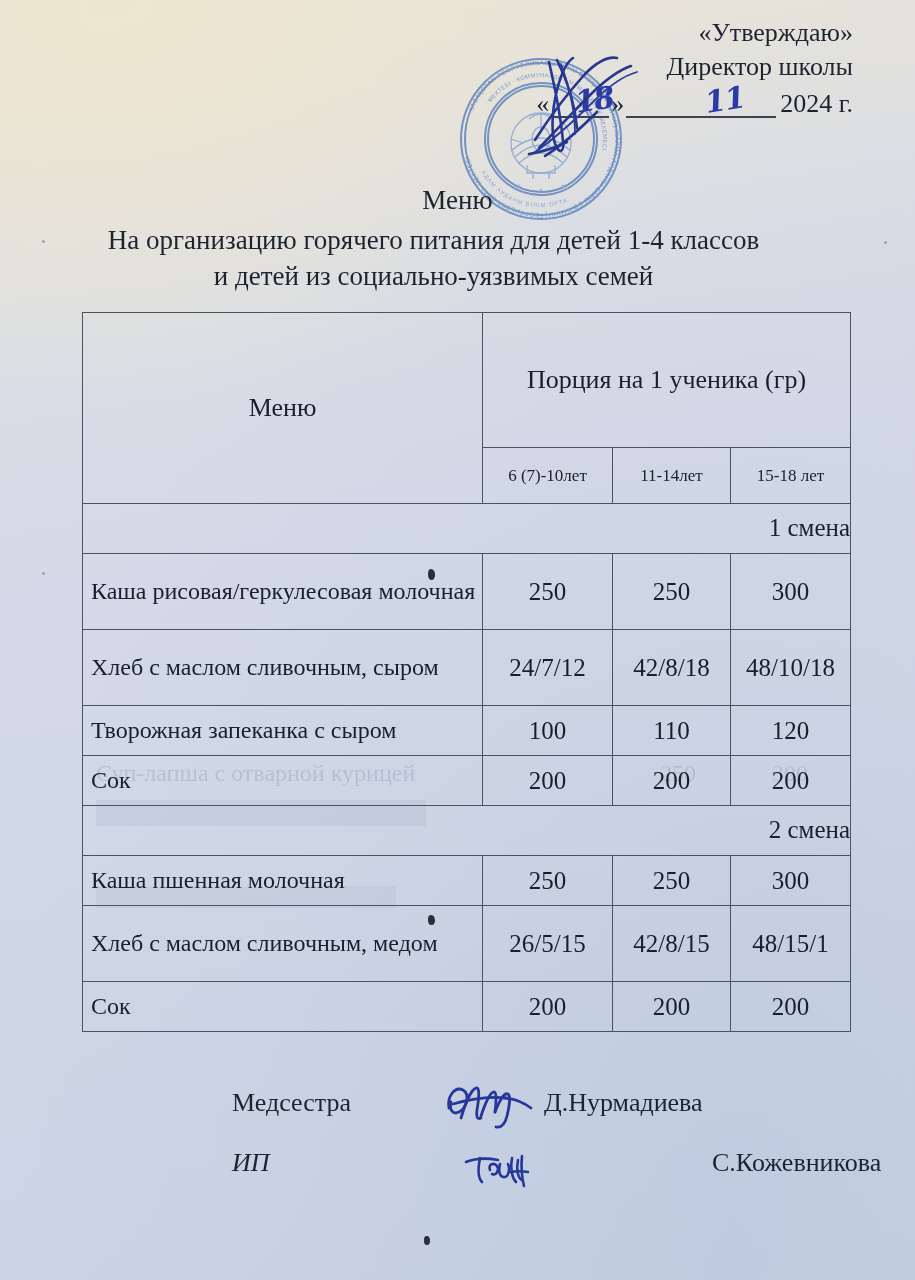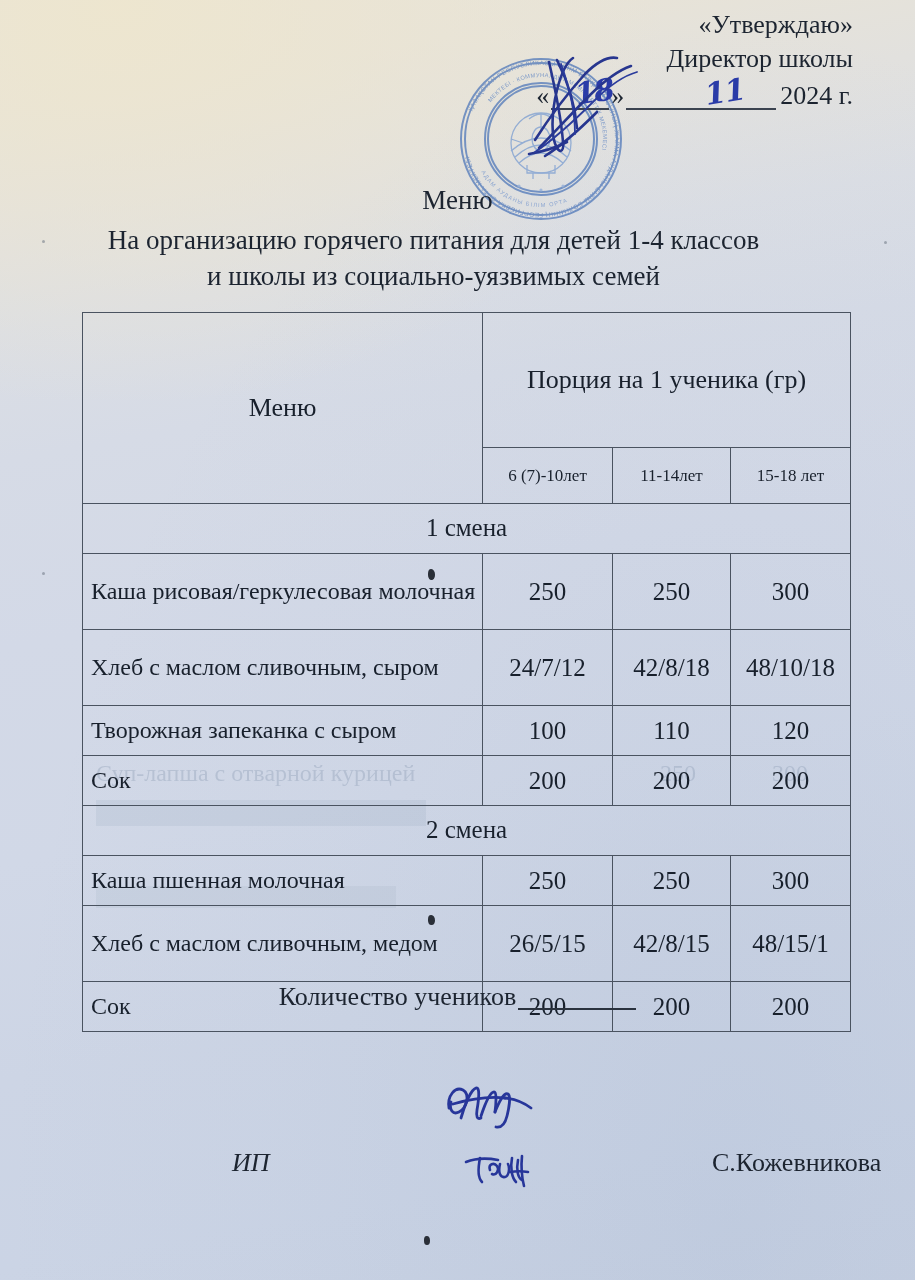--- a/index.html
+++ b/index.html
@@ -55,21 +55,21 @@
     background: radial-gradient(ellipse at 80% 95%,
       rgba(150,170,200,0.20) 0%,
       rgba(150,170,200,0.05) 45%,
       rgba(150,170,200,0) 70%);
     pointer-events: none;
   }
 
   
   .approval {
     position: absolute;
-    top: 8px;
+    top: 16px;
     right: 62px;
     width: 330px;
     text-align: right;
     font-size: 26px;
     line-height: 34px;
     z-index: 5;
   }
   .approval .line { white-space: nowrap; }
 
   .date-line {
@@ -197,21 +197,21 @@
   .th-age {
     font-size: 17px;
     text-align: center;
     vertical-align: middle;
     height: 53px;
     white-space: nowrap;
   }
 
   .shift-row td {
     font-size: 25px;
-    text-align: center;
+    text-align: right;
     height: 43px;
     padding: 2px 0 4px 0;
     position: relative;
   }
 
   .dish-name {
     font-size: 24px;
     line-height: 31px;
     text-align: left;
     padding: 4px 6px 5px 8px;
@@ -405,21 +405,21 @@
       <g fill="none" stroke="#2b3c9c" stroke-width="1.8" stroke-linecap="round">
         <path d="M30 108 C 48 96, 70 76, 90 56 C 104 42, 118 32, 132 28"></path>
         <path d="M56 20 C 64 42, 70 66, 70 90"></path>
       </g>
     </svg>
   </div>
 
   <div class="doc-title">Меню</div>
   <div class="doc-subtitle">
     <div>На организацию горячего питания для детей 1-4 классов</div>
-    <div>и школы из социально-уязвимых семей</div>
+    <div>и детей из социально-уязвимых семей</div>
   </div>
 
   <table class="menu-table">
     <colgroup>
       <col class="col-menu">
         <col class="col-a1">
         <col class="col-a2">
         <col class="col-a3">
     </colgroup>
     <thead>
@@ -482,24 +482,24 @@
       </tr>
       <tr>
         <td class="dish-name one-line">Сок</td>
         <td class="qty">200</td>
         <td class="qty">200</td>
         <td class="qty">200</td>
       </tr>
     </tbody>
   </table>
 
-  <div class="students-count">
-    <span>Количество учеников</span><span class="blank"></span>
-  </div>
-
+
+  <div class="sig-row sig-nurse">
+    <span class="sig-role">Медсестра</span><span class="sig-name">Д.Нурмадиева</span>
+  </div>
 
   <div class="sig-row sig-ip">
     <span class="sig-role">ИП</span><span class="sig-name">С.Кожевникова</span>
   </div>
 
   <div class="hand-sign hand-nurse">
     <svg viewBox="0 0 95 56" xmlns="http://www.w3.org/2000/svg">
       <g fill="none" stroke="#27369a" stroke-width="2.8" stroke-linecap="round" stroke-linejoin="round">
         <path d="M6 30 C 4 18, 12 8, 20 12 C 27 16, 24 30, 16 34 C 10 37, 6 32, 8 24"></path>
         <path d="M18 40 C 22 26, 28 12, 33 10 C 37 9, 36 20, 34 32 C 33 38, 34 42, 38 40"></path>

